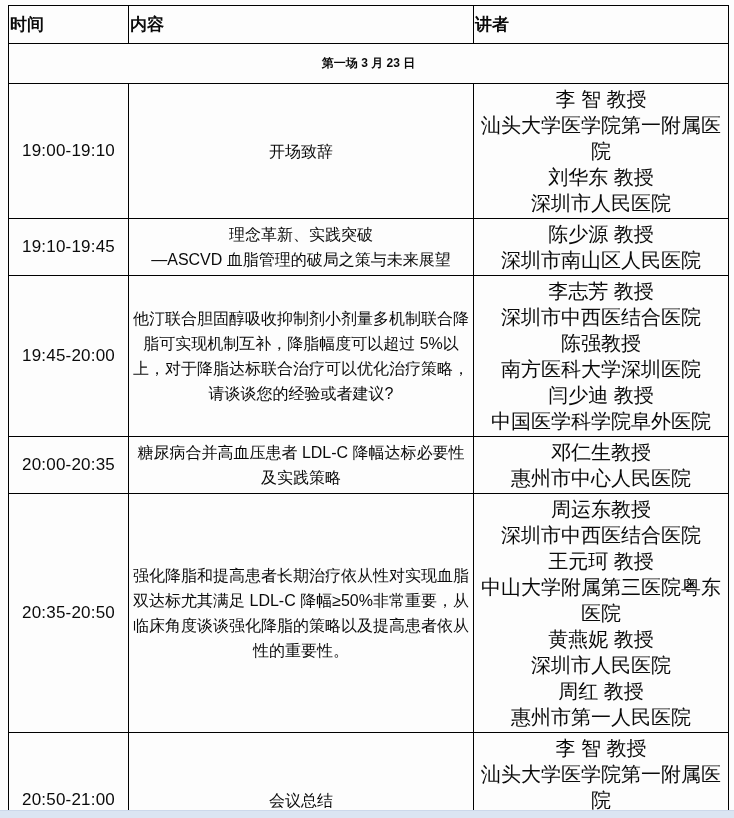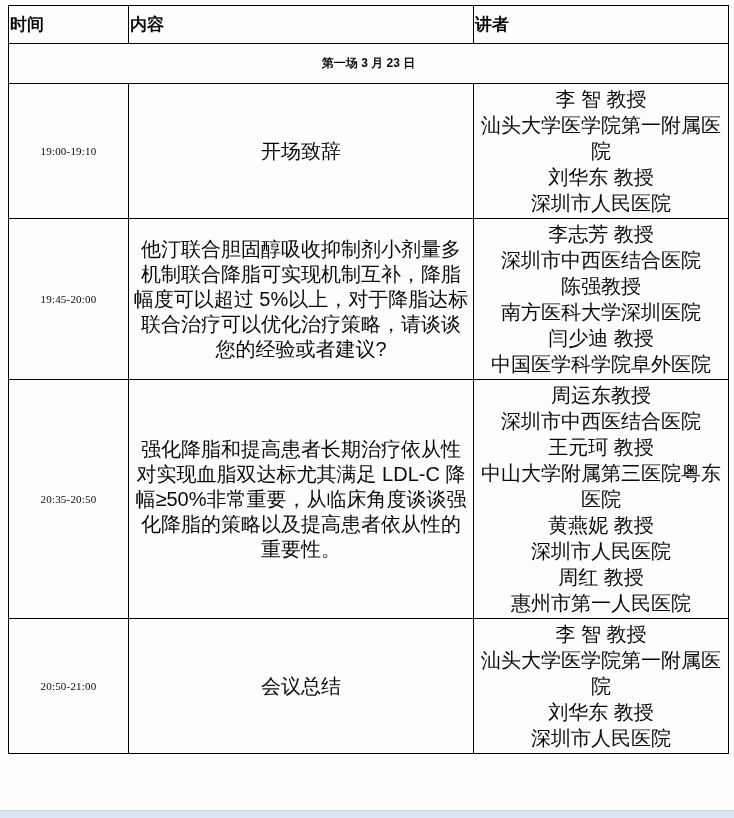--- a/index.html
+++ b/index.html
@@ -29,24 +29,24 @@
   tr.session-row td{
     font-size:12px;font-weight:bold;text-align:center;
   }
   .row-0{height:105px;}
   .row-1{height:57px;}
   .row-2{height:148px;}
   .row-3{height:53px;}
   .row-4{height:236px;}
   .row-5{height:100px;}
   td.time-cell{
-    text-align:center;font-size:11px;letter-spacing:.2px;font-family:Liberation Serif, serif;
+    text-align:center;font-size:17px;letter-spacing:.2px;
   }
   td.content-cell{
-    text-align:center;font-size:20px;line-height:25px;padding:2px 3px;
+    text-align:center;font-size:16px;line-height:25px;padding:2px 3px;
   }
   td.speaker-cell{
     text-align:center;font-size:20px;line-height:26px;padding:2px 6px;
   }
   .bottom-bar{
     position:absolute;left:0;bottom:0;width:734px;height:7px;
     background:#dbe5f2;border-top:1px solid #ccd8ea;
   }
 </style>
 </head>
@@ -72,30 +72,46 @@
       <tr class="row-0">
         <td class="time-cell">19:00-19:10</td>
         <td class="content-cell"><span>开场致辞</span></td>
         <td class="speaker-cell">
           <div>李 智 教授</div>
           <div>汕头大学医学院第一附属医院</div>
           <div>刘华东 教授</div>
           <div>深圳市人民医院</div>
         </td>
       </tr>
+      <tr class="row-1">
+        <td class="time-cell">19:10-19:45</td>
+        <td class="content-cell"><span>理念革新、实践突破</span><br><span>—ASCVD 血脂管理的破局之策与未来展望</span></td>
+        <td class="speaker-cell">
+          <div>陈少源 教授</div>
+          <div>深圳市南山区人民医院</div>
+        </td>
+      </tr>
       <tr class="row-2">
         <td class="time-cell">19:45-20:00</td>
         <td class="content-cell"><span>他汀联合胆固醇吸收抑制剂小剂量多机制联合降脂可实现机制互补，降脂幅度可以超过 5%以上，对于降脂达标联合治疗可以优化治疗策略，请谈谈您的经验或者建议?</span></td>
         <td class="speaker-cell">
           <div>李志芳 教授</div>
           <div>深圳市中西医结合医院</div>
           <div>陈强教授</div>
           <div>南方医科大学深圳医院</div>
           <div>闫少迪 教授</div>
           <div>中国医学科学院阜外医院</div>
+        </td>
+      </tr>
+      <tr class="row-3">
+        <td class="time-cell">20:00-20:35</td>
+        <td class="content-cell"><span>糖尿病合并高血压患者 LDL-C 降幅达标必要性及实践策略</span></td>
+        <td class="speaker-cell">
+          <div>邓仁生教授</div>
+          <div>惠州市中心人民医院</div>
         </td>
       </tr>
       <tr class="row-4">
         <td class="time-cell">20:35-20:50</td>
         <td class="content-cell"><span>强化降脂和提高患者长期治疗依从性对实现血脂双达标尤其满足 LDL-C 降幅≥50%非常重要，从临床角度谈谈强化降脂的策略以及提高患者依从性的重要性。</span></td>
         <td class="speaker-cell">
           <div>周运东教授</div>
           <div>深圳市中西医结合医院</div>
           <div>王元珂 教授</div>
           <div>中山大学附属第三医院粤东医院</div>

